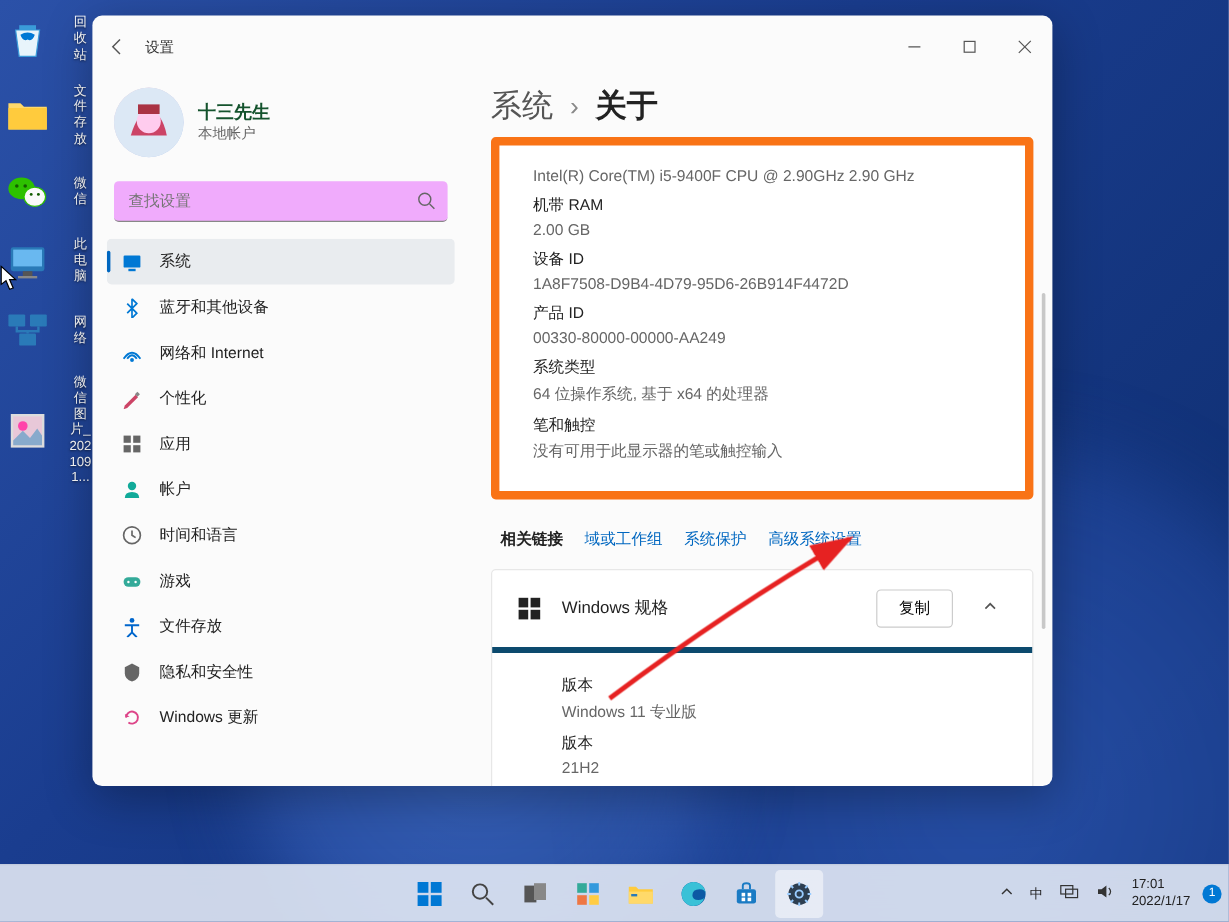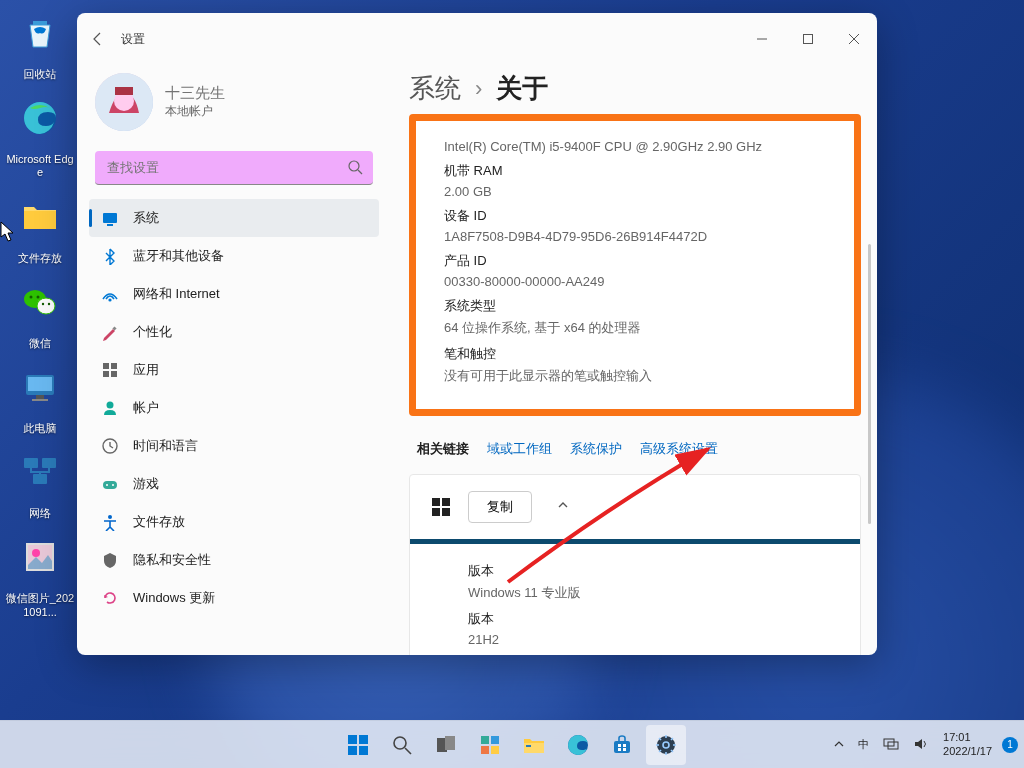--- a/index.html
+++ b/index.html
@@ -2,35 +2,35 @@
 <html><head>
 <meta charset="utf-8">
 <style>
 *{margin:0;padding:0;box-sizing:border-box;font-family:"Segoe UI","Microsoft YaHei",sans-serif;-webkit-font-smoothing:antialiased}
 html,body{width:1024px;height:768px;overflow:hidden}
 body{background:linear-gradient(135deg,#2b51a8 0%,#1a3d8f 40%,#0d2c6b 100%);position:relative}
 .bloom{position:absolute;border-radius:50%;filter:blur(30px);opacity:.5}
 .bloom.b1{width:600px;height:600px;background:radial-gradient(circle,#3d6dd6,#1a3d8f);bottom:-200px;right:-100px}
 .bloom.b2{width:400px;height:400px;background:radial-gradient(circle,#5a8ef0,#2b51a8);bottom:-50px;left:200px}
 .desktop-icons{position:absolute;left:0;top:0;width:80px;padding-top:8px;display:flex;flex-direction:column;align-items:center;gap:8px}
-.d-icon{width:74px;display:flex;flex-direction:column;align-items:center;gap:14px;padding:4px 0;cursor:pointer}
+.d-icon{width:74px;display:flex;flex-direction:row;align-items:center;gap:14px;padding:4px 0;cursor:pointer}
 .d-icon .ico{width:42px;height:42px;display:flex;align-items:center;justify-content:center}
 .d-icon .lbl{color:#fff;font-size:11px;text-align:center;text-shadow:0 1px 2px rgba(0,0,0,.6);line-height:1.2;max-width:72px;word-break:break-all}
 .settings-window{position:absolute;left:77px;top:13px;width:800px;height:642px;background:#fbfbfb;border-radius:8px;box-shadow:0 10px 40px rgba(0,0,0,.3);display:flex;flex-direction:column;overflow:hidden}
 .titlebar{height:40px;display:flex;align-items:center;justify-content:space-between;padding:12px 0 0 12px}
 .tb-left{display:flex;align-items:center;gap:14px}
 .tb-back{width:18px;height:18px;display:flex;align-items:center;justify-content:center;color:#555;cursor:pointer}
 .tb-title{font-size:12px;color:#333}
 .tb-btns{display:flex}
 .tb-btn{width:46px;height:32px;display:flex;align-items:center;justify-content:center;color:#555;cursor:pointer}
 .win-body{flex:1;display:flex;min-height:0}
 .sidebar{width:308px;padding:12px 6px 0 12px;display:flex;flex-direction:column;overflow:hidden}
 .user-row{display:flex;align-items:center;gap:12px;padding:8px 6px 16px 6px}
 .avatar{width:58px;height:58px;border-radius:50%;background:linear-gradient(135deg,#e8c8d8,#a8c8f0);display:flex;align-items:center;justify-content:center;color:#fff;font-size:11px}
-.user-name{font-size:15px;font-weight:400;color:#737373}
+.user-name{font-size:15px;font-weight:700;color:#14532d}
 .user-sub{font-size:12px;color:#666}
 .search{margin:4px 6px 14px 6px;position:relative}
 .search input{width:100%;height:34px;border:none;border-bottom:1px solid #888;background:#f0abfc;border-radius:4px;padding:0 36px 0 12px;font-size:13px;color:#333;outline:none}
 .search .sicon{position:absolute;right:10px;top:8px;color:#666}
 .nav{flex:1;overflow-y:auto}
 .nav-item{display:flex;align-items:center;gap:14px;height:38px;padding:0 12px;border-radius:4px;cursor:pointer;font-size:13px;color:#222;position:relative}
 .nav-item .nico{width:18px;height:18px;display:flex;align-items:center;justify-content:center}
 .nav-item.active{background:#e9ecef}
 .nav-item.active::before{content:"";position:absolute;left:0;top:10px;bottom:10px;width:3px;background:#0067c0;border-radius:2px}
 .content{flex:1;display:flex;flex-direction:column;padding:18px 4px 0 24px;min-width:0}
@@ -77,30 +77,20 @@
           <path d="M10 12 L30 12 L27 34 L13 34 Z" fill="#e8f4fb" stroke="#3a9bd9" stroke-width="1"></path>
           <rect x="13" y="8" width="14" height="4" fill="#3a9bd9"></rect>
           <path d="M14 16 Q20 12 26 16 Q24 22 20 20 Q16 22 14 16" fill="#0078d4"></path>
         </svg>
       </div>
     <div class="lbl">回收站</div>
   </div>
   <div class="d-icon">
     <div class="ico">
         <svg width="40" height="40" viewBox="0 0 40 40">
-          <circle cx="20" cy="20" r="16" fill="#0c59a4"></circle>
-          <path d="M20 4 A16 16 0 0 1 36 20 Q36 14 28 14 Q18 14 18 22 Q18 28 26 28 Q32 28 34 24 A16 16 0 0 1 20 36 A16 16 0 0 1 20 4" fill="#39c1d7"></path>
-          <path d="M10 10 Q20 4 30 10 Q26 8 20 10 Q14 12 10 10" fill="#4cd964"></path>
-        </svg>
-      </div>
-    <div class="lbl">Microsoft Edge</div>
-  </div>
-  <div class="d-icon">
-    <div class="ico">
-        <svg width="40" height="40" viewBox="0 0 40 40">
           <path d="M4 10 L14 10 L17 13 L36 13 L36 32 L4 32 Z" fill="#ffd96a"></path>
           <path d="M4 14 L36 14 L36 32 L4 32 Z" fill="#ffcb3d"></path>
         </svg>
       </div>
     <div class="lbl">文件存放</div>
   </div>
   <div class="d-icon">
     <div class="ico">
         <svg width="40" height="40" viewBox="0 0 40 40">
           <ellipse cx="15" cy="17" rx="11" ry="9" fill="#2dc100"></ellipse>
@@ -346,20 +336,21 @@
         </div>
 
         <div class="expand-card">
           <div class="expand-header">
             <div class="eico"><svg width="22" height="22" viewBox="0 0 22 22">
                   <rect x="2" y="2" width="8" height="8" fill="#222"></rect>
                   <rect x="12" y="2" width="8" height="8" fill="#222"></rect>
                   <rect x="2" y="12" width="8" height="8" fill="#222"></rect>
                   <rect x="12" y="12" width="8" height="8" fill="#222"></rect>
                 </svg></div>
+            <div class="etitle">Windows 规格</div>
             <button class="copy-btn">复制</button>
             <div class="chevron"><svg width="14" height="14" viewBox="0 0 14 14">
                   <path d="M3 9 L7 5 L11 9" stroke="#555" fill="none" stroke-width="1.4"></path>
                 </svg></div>
           </div>
           <div class="expand-body">
             <div class="info-row">
                 <div class="info-label">版本</div>
                 <div class="info-val">Windows 11 专业版</div>
               </div>

